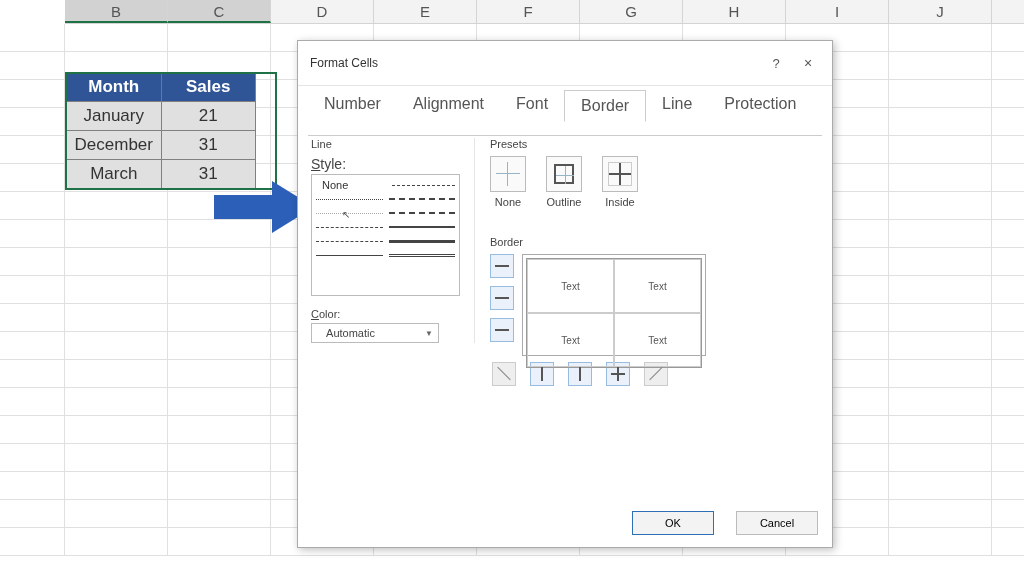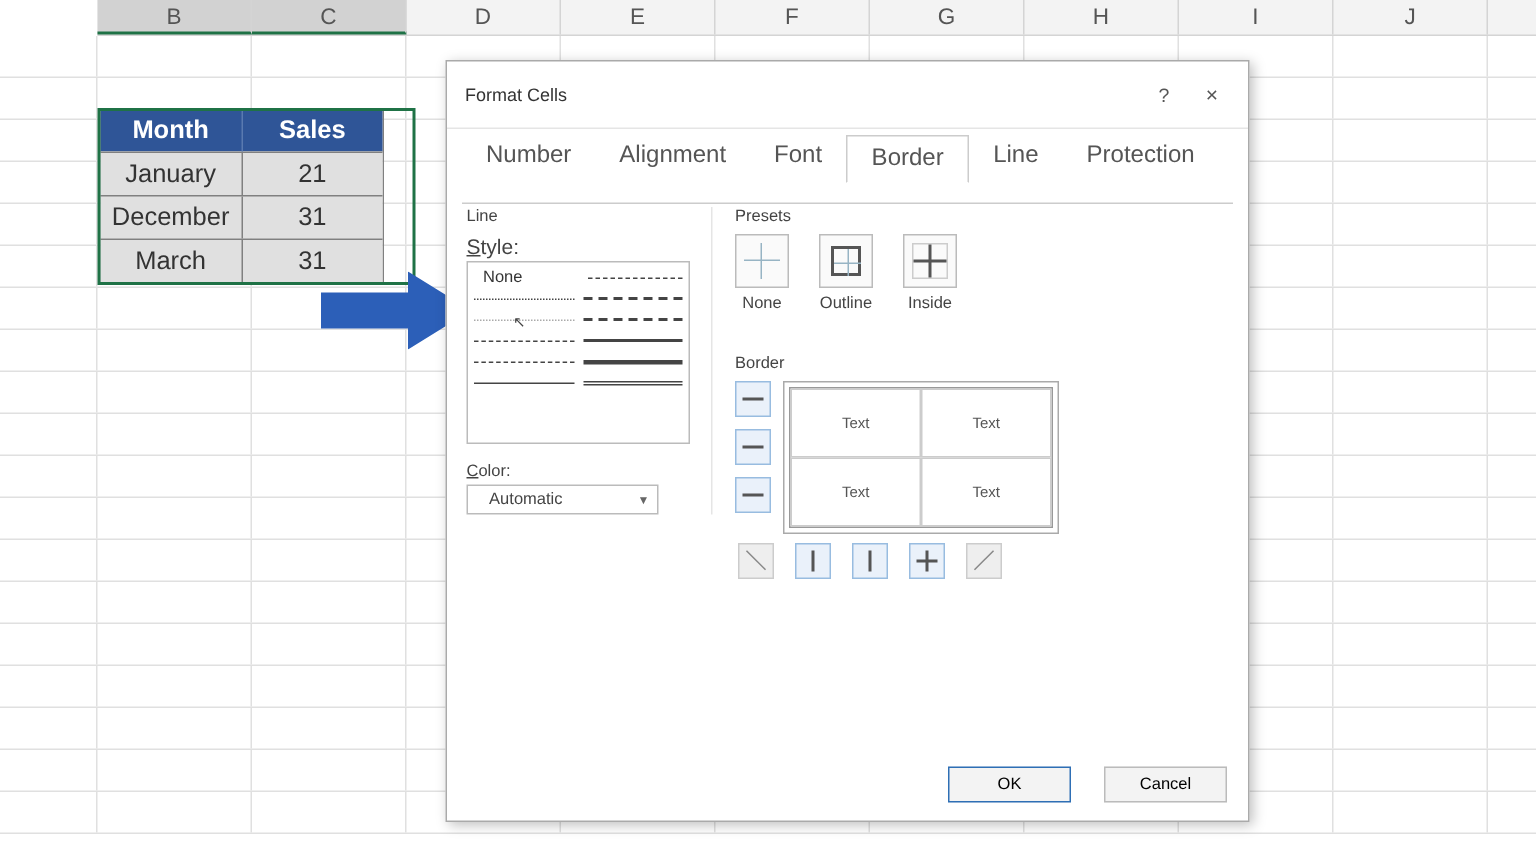--- a/index.html
+++ b/index.html
@@ -68,21 +68,21 @@
 .preset-row { display: flex; gap: 20px; margin-top: 6px; }
 .preset { text-align: center; font-size: 11px; }
 .preset .pbox { width: 36px; height: 36px; border: 1px solid #bbb; background: #fafafa; margin-bottom: 4px; display: flex; align-items: center; justify-content: center; cursor: pointer; }
 
 .border-group { top: 100px; left: 182px; }
 .bsection { display: flex; margin-top: 6px; }
 .bside { display: flex; flex-direction: column; gap: 8px; }
 .bbtn { width: 24px; height: 24px; border: 1px solid #98bce0; background: #eaf1fa; cursor: pointer; display: flex; align-items: center; justify-content: center; }
 .bbtn.plain { border-color: #ccc; background: #eee; }
 .preview { width: 184px; height: 102px; border: 1px solid #aaa; margin-left: 8px; position: relative; }
-.preview .quad { width: 176px; height: 94px; margin: 3px; border: 1px solid #999; display: grid; grid-template: 1fr 1fr / 1fr 1fr; }
+.preview .quad { width: 176px; height: 110px; margin: 3px; border: 1px solid #999; display: grid; grid-template: 1fr 1fr / 1fr 1fr; }
 .preview .quad div { border: 0.5px solid #ccc; font-size: 10px; color: #555; display: flex; align-items: center; justify-content: center; }
 .bbottom { display: flex; gap: 14px; margin-top: 6px; margin-left: 2px; }
 
 .hint { position: absolute; top: 266px; left: 4px; font-size: 11px; color: #555; }
 
 .dlg-buttons { position: absolute; bottom: 12px; right: 14px; display: flex; gap: 22px; }
 .dbtn { width: 82px; height: 24px; border: 1px solid #bbb; background: #f3f3f3; font-size: 11px; cursor: pointer; }
 .dbtn.primary { border: 1px solid #2e6fb5; }
 
 

